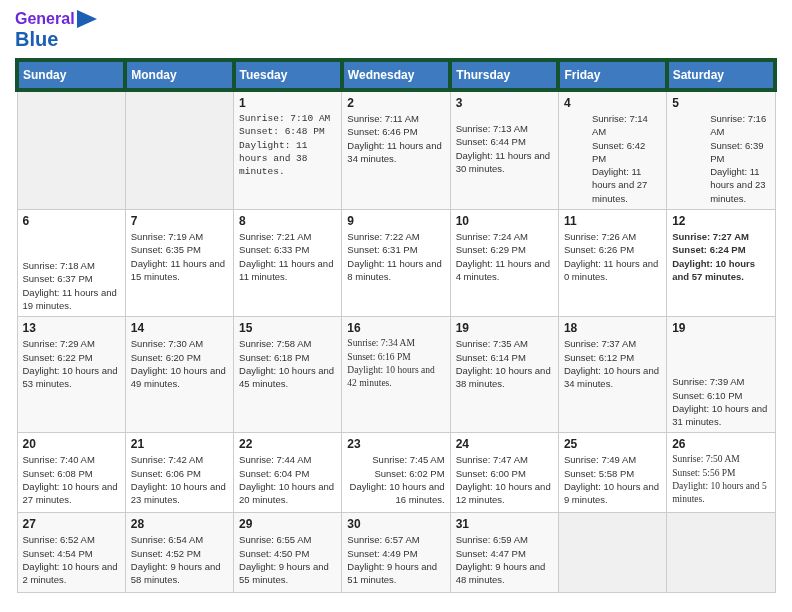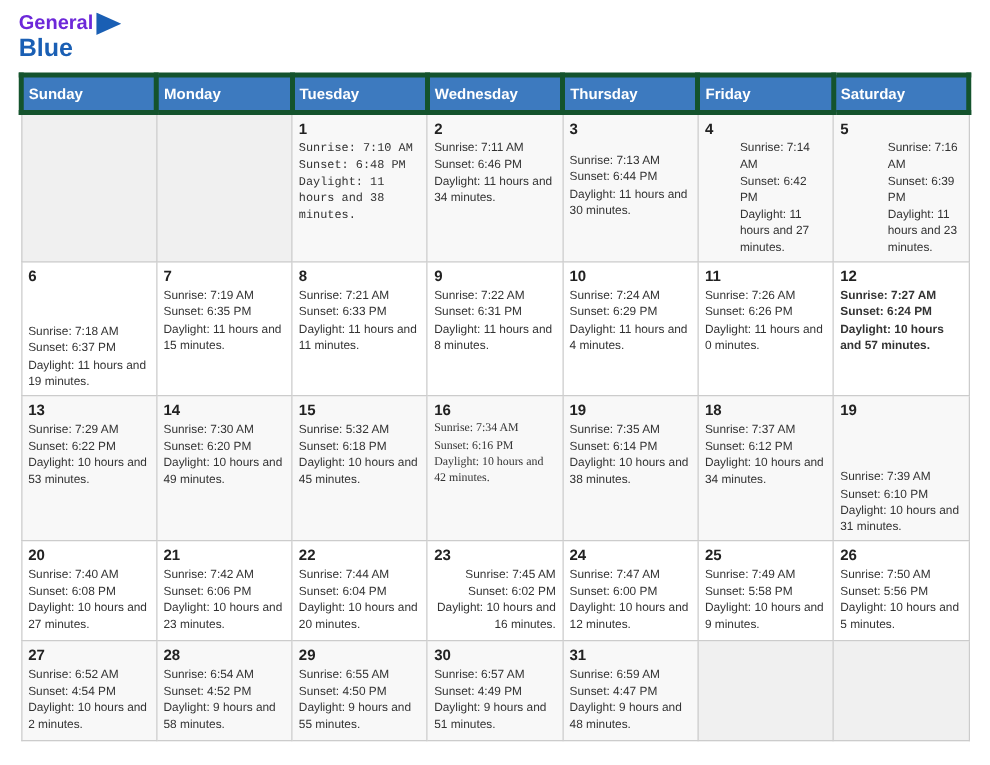--- a/index.html
+++ b/index.html
@@ -195,21 +195,21 @@
 Daylight: 10 hours and 53 minutes.</div>
         </td>
         <td>
           <span class="day-number">14</span>
           <div class="day-info" style="white-space: pre-line;">Sunrise: 7:30 AM
 Sunset: 6:20 PM
 Daylight: 10 hours and 49 minutes.</div>
         </td>
         <td>
           <span class="day-number">15</span>
-          <div class="day-info" style="white-space: pre-line;">Sunrise: 5:32 AM
+          <div class="day-info" style="white-space: pre-line;">Sunrise: 7:58 AM
 Sunset: 6:18 PM
 Daylight: 10 hours and 45 minutes.</div>
         </td>
         <td>
           <span class="day-number">16</span>
           <div class="day-info" style="white-space: pre-line; font-family: Liberation Serif, serif;">Sunrise: 7:34 AM
 Sunset: 6:16 PM
 Daylight: 10 hours and 42 minutes.</div>
         </td>
         <td>
@@ -263,21 +263,21 @@
 Daylight: 10 hours and 12 minutes.</div>
         </td>
         <td>
           <span class="day-number">25</span>
           <div class="day-info" style="white-space: pre-line;">Sunrise: 7:49 AM
 Sunset: 5:58 PM
 Daylight: 10 hours and 9 minutes.</div>
         </td>
         <td>
           <span class="day-number">26</span>
-          <div class="day-info" style="white-space: pre-line;">Sunrise: 7:50 AM
+          <div class="day-info" style="white-space: pre-line; font-family: Liberation Serif, serif;">Sunrise: 7:50 AM
 Sunset: 5:56 PM
 Daylight: 10 hours and 5 minutes.</div>
         </td>
       </tr>
       <tr>
         <td>
           <span class="day-number">27</span>
           <div class="day-info" style="white-space: pre-line;">Sunrise: 6:52 AM
 Sunset: 4:54 PM
 Daylight: 10 hours and 2 minutes.</div>

